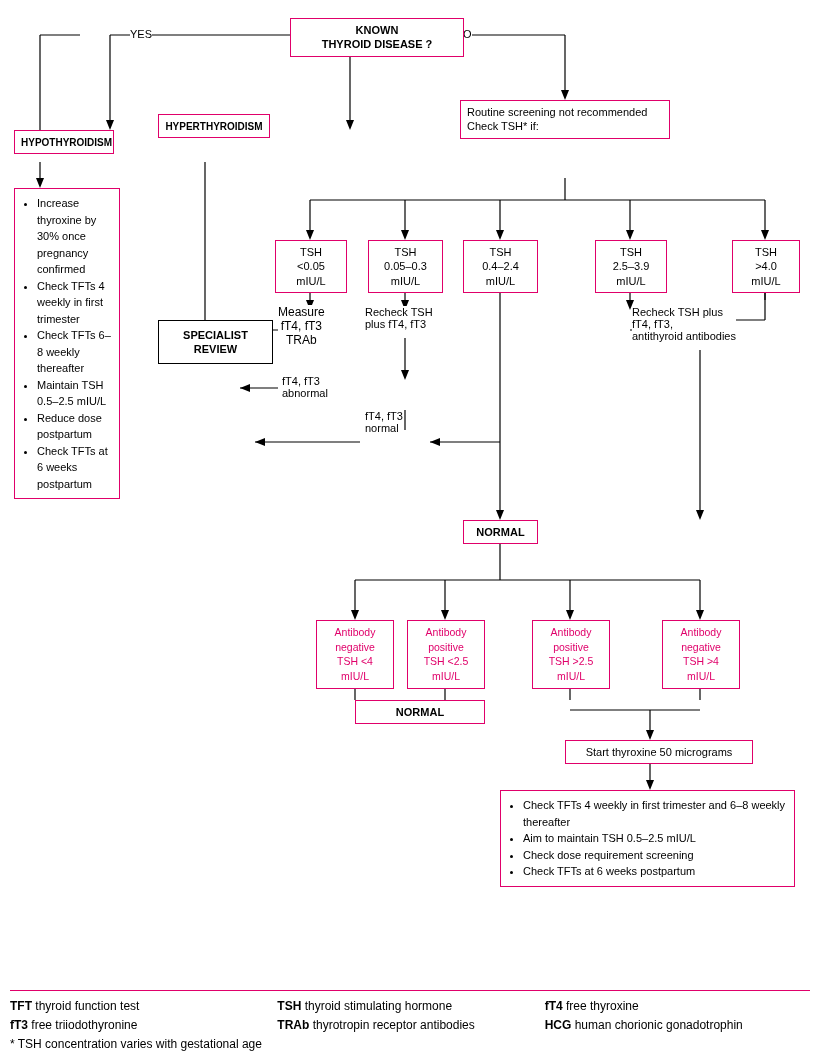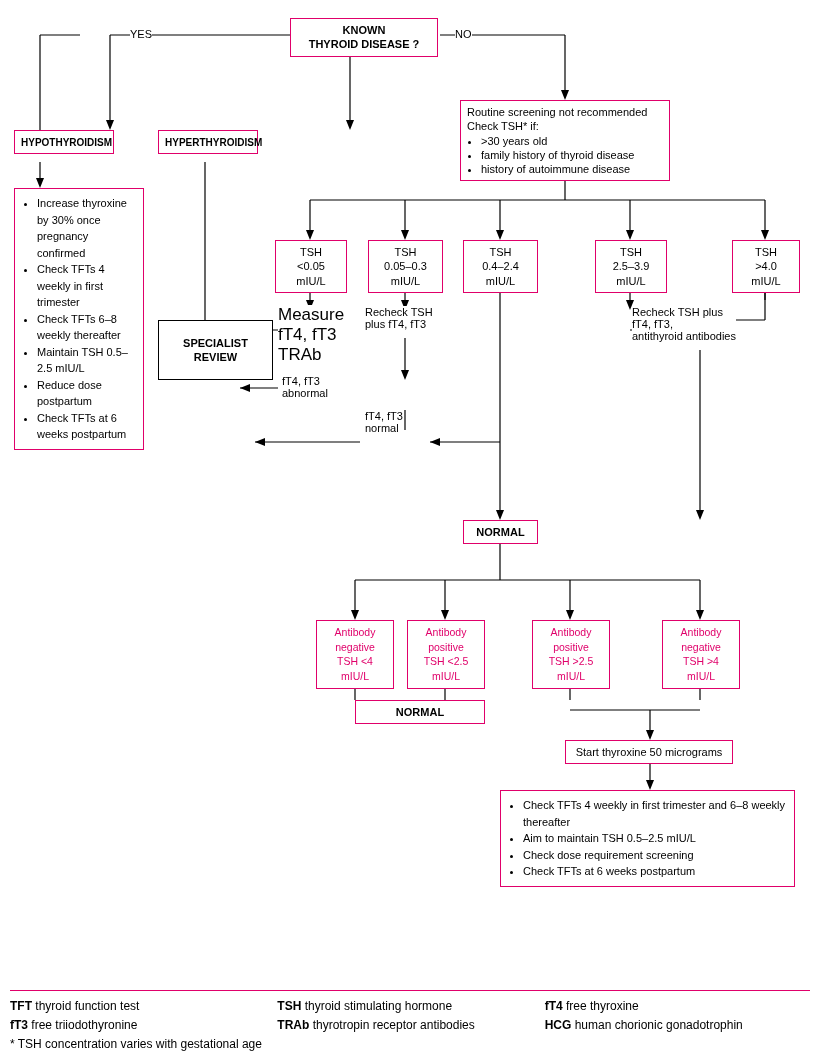--- a/index.html
+++ b/index.html
@@ -192,52 +192,47 @@
     <line x1="640" y1="700" x2="640" y2="720" stroke="#000" stroke-width="1.2"></line>
     <polygon points="640,730 636,720 644,720" fill="#000"></polygon>
 
     <line x1="640" y1="750" x2="640" y2="770" stroke="#000" stroke-width="1.2"></line>
     <polygon points="640,780 636,770 644,770" fill="#000"></polygon>
   </svg>
 
   <div class="label" style="left:120px; top:18px;">YES</div>
   <div class="label" style="left:445px; top:18px;">NO</div>
 
-  <div class="box" style="left:280px; top:8px; width:148px;">
+  <div class="box" style="left:280px; top:8px; width:174px;">
     <span style="white-space:pre-line; font-weight:bold;">KNOWN
 THYROID DISEASE ?</span>
   </div>
 
   <div class="box" style="left:4px; top:120px; width:100px;">
     <span style="font-weight:bold; font-size:10px;">HYPOTHYROIDISM</span>
   </div>
 
-  <div class="box" style="left:148px; top:120px; width:100px;">
+  <div class="box" style="left:148px; top:104px; width:112px;">
     <span style="font-weight:bold; font-size:10px;">HYPERTHYROIDISM</span>
   </div>
 
-  <div class="box-list" style="left:4px; top:178px; width:130px;">
+  <div class="box-list" style="left:4px; top:178px; width:106px;">
     <ul>
       <li>Increase thyroxine by 30% once pregnancy confirmed</li>
       <li>Check TFTs 4 weekly in first trimester</li>
       <li>Check TFTs 6–8 weekly thereafter</li>
       <li>Maintain TSH 0.5–2.5 mIU/L</li>
       <li>Reduce dose postpartum</li>
       <li>Check TFTs at 6 weeks postpartum</li>
     </ul>
   </div>
 
   <div class="box" style="left:450px; top:90px; width:210px; text-align:left;">
     <div>Routine screening not recommended</div>
     <div>Check TSH* if:</div>
-    <ul style="list-style:disc; padding-left:14px;">
-      <li>&gt;30 years old</li>
-      <li>family history of thyroid disease</li>
-      <li>history of autoimmune disease</li>
-    </ul>
   </div>
 
   <div class="box" style="left:265px; top:230px; width:72px;">
     <span style="white-space:pre-line;">TSH
 &lt;0.05 mIU/L</span>
   </div>
 
   <div class="box" style="left:358px; top:230px; width:75px;">
     <span style="white-space:pre-line;">TSH
 0.05–0.3 mIU/L</span>
@@ -251,25 +246,25 @@
   <div class="box" style="left:585px; top:230px; width:72px;">
     <span style="white-space:pre-line;">TSH
 2.5–3.9 mIU/L</span>
   </div>
 
   <div class="box" style="left:722px; top:230px; width:68px;">
     <span style="white-space:pre-line;">TSH
 &gt;4.0 mIU/L</span>
   </div>
 
-  <div class="label" style="left:268px; top:295px; font-size:17px;">
+  <div class="label" style="left:268px; top:295px; font-size:12px;text-align:center;">
     Measure<br>fT4, fT3<br>TRAb
   </div>
 
-  <div class="box-plain" style="left:148px; top:310px; width:115px; height:60px; display:flex; align-items:center; justify-content:center;">
+  <div class="box-plain" style="left:148px; top:310px; width:115px; height:44px; display:flex; align-items:center; justify-content:center;">
     <span style="white-space:pre-line; font-weight:bold;">SPECIALIST
 REVIEW</span>
   </div>
 
   <div class="label" style="left:355px; top:296px; font-size:11px;">
     Recheck TSH<br>plus fT4, fT3
   </div>
 
   <div class="label" style="left:272px; top:365px; font-size:11px;">
     fT4, fT3<br>abnormal
@@ -309,21 +304,21 @@
   <div class="box" style="left:652px; top:610px; width:78px;">
     <span style="white-space:pre-line; color:#e0006a; font-size:10.5px;">Antibody
 negative
 TSH &gt;4 mIU/L</span>
   </div>
 
   <div class="box" style="left:345px; top:690px; width:130px;">
     <span style="font-weight:bold;">NORMAL</span>
   </div>
 
-  <div class="box" style="left:555px; top:730px; width:168px;">
+  <div class="box" style="left:555px; top:730px; width:188px;">
     <span>Start thyroxine 50 micrograms</span>
   </div>
 
   <div class="box-list" style="left:490px; top:780px; width:295px;">
     <ul>
       <li>Check TFTs 4 weekly in first trimester and 6–8 weekly thereafter</li>
       <li>Aim to maintain TSH 0.5–2.5 mIU/L</li>
       <li>Check dose requirement screening</li>
       <li>Check TFTs at 6 weeks postpartum</li>
     </ul>

